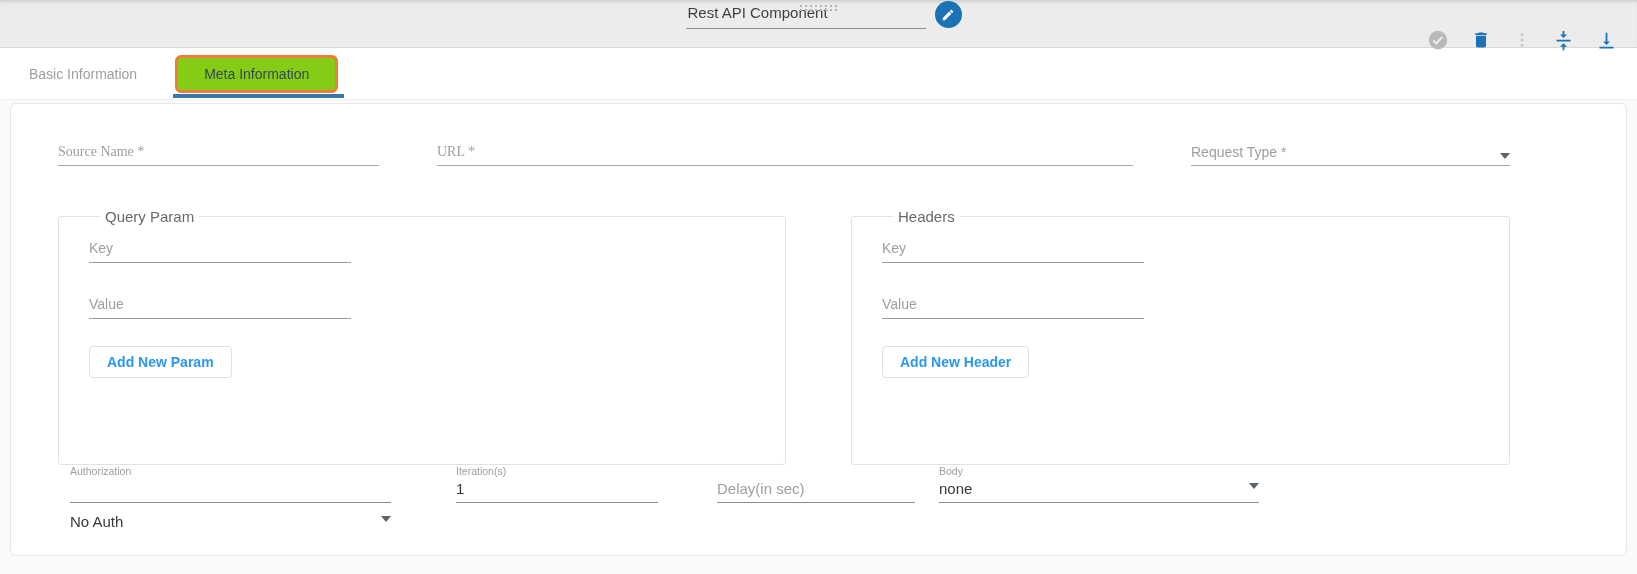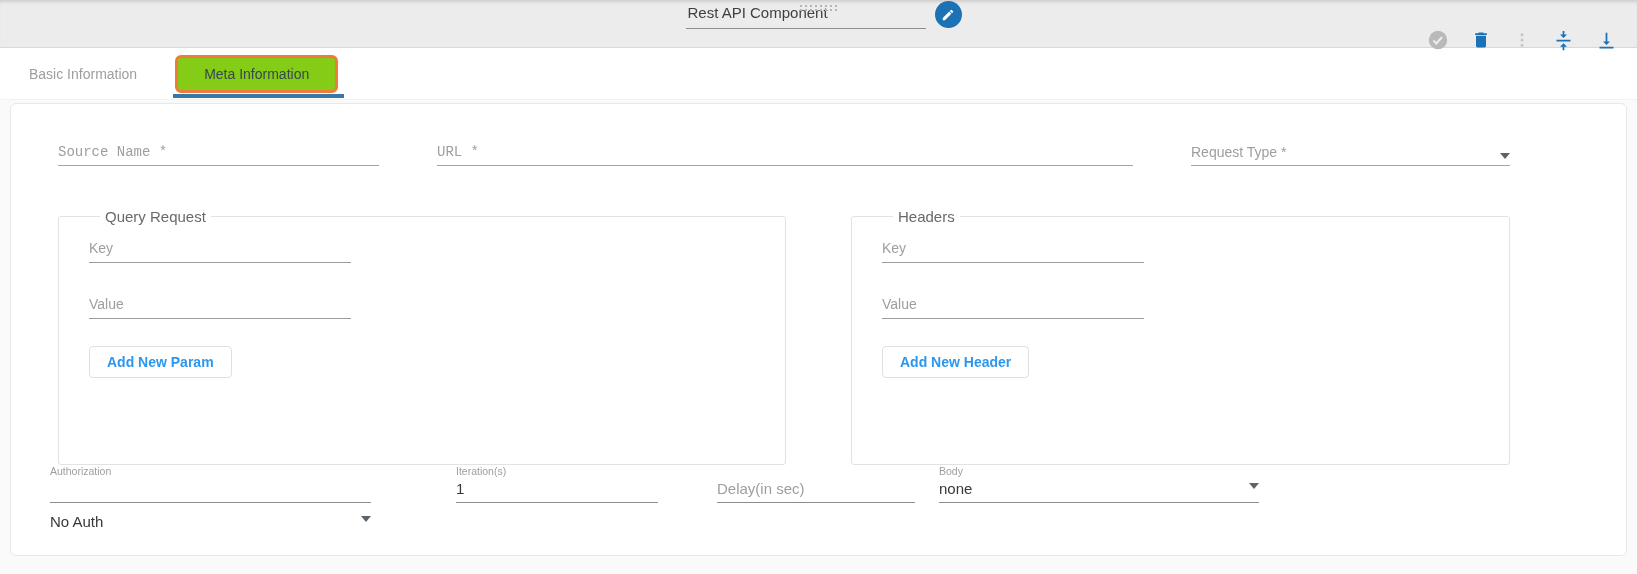--- a/index.html
+++ b/index.html
@@ -61,21 +61,21 @@
     background:#ffffff; border:1px solid #e8e8e8; border-radius:6px;
   }
 
   
   .f-line { position:absolute; height:24px; border-bottom:1px solid #a6a6a6; }
   .f-sourcename { left:47px; top:38px; width:321px; }
   .f-url        { left:426px; top:38px; width:696px; }
   .f-reqtype    { left:1180px; top:38px; width:319px; display:flex; align-items:flex-end; justify-content:space-between; cursor:pointer; }
   .line-input {
     width:100%; height:100%; border:none; outline:none; background:transparent;
-    font-size:14px; color:#3f3f3f; font-family:Liberation Mono, monospace; padding:0 0 4px 0;
+    font-size:14px; color:#3f3f3f; font-family:Liberation Serif, serif; padding:0 0 4px 0;
   }
   input::placeholder { color:#9e9e9e; opacity:1; }
   .ph { font-size:14px; color:#9e9e9e; padding-bottom:5px; }
   .dd-arrow {
     width:0; height:0; border-left:5px solid transparent; border-right:5px solid transparent;
     border-top:6px solid #5b646b; margin-bottom:6px; flex-shrink:0;
   }
 
   
   fieldset.group {
@@ -97,21 +97,21 @@
     background:#fff; border:1px solid #e0e0e0; border-radius:4px;
     color:#2b97ee; font-size:14px; font-weight:600; font-family:inherit; cursor:pointer;
   }
 
   
   .bfield {
     position:absolute; top:361px; height:38px;
     border-bottom:1px solid #8d8d8d;
     display:flex; flex-direction:column; justify-content:space-between;
   }
-  .bf-auth  { left:39px;  width:321px; cursor:pointer;gap:36px; }
+  .bf-auth  { left:59px;  width:321px; cursor:pointer;gap:36px; }
   .bf-iter  { left:445px; width:202px; }
   .bf-delay { left:706px; width:198px; }
   .bf-body  { left:928px; width:320px; cursor:pointer; }
   .blabel { font-size:10.5px; color:#9e9e9e; line-height:12px; }
   .bvalue {
     display:flex; justify-content:space-between; align-items:center;
     font-size:15px; color:#383838; padding-bottom:5px;
   }
   .binput {
     width:100%; border:none; outline:none; background:transparent;
@@ -198,21 +198,21 @@
     </div>
     <div class="f-line f-url">
       <input class="line-input" type="text" placeholder="URL *" style="">
     </div>
     <div class="f-line f-reqtype">
       <span class="ph">Request Type *</span>
       <span class="dd-arrow"></span>
     </div>
 
     <fieldset class="group fs-queryparams">
-      <legend class="group-legend">Query Request</legend>
+      <legend class="group-legend">Query Param</legend>
       <div class="kv-row">
         <input class="kv-input" type="text" placeholder="Key" style="">
         <input class="kv-input" type="text" placeholder="Value" style="">
       </div>
       <button class="add-btn">Add New Param</button>
     </fieldset>
 
     <fieldset class="group fs-headers">
       <legend class="group-legend">Headers</legend>
       <div class="kv-row">

